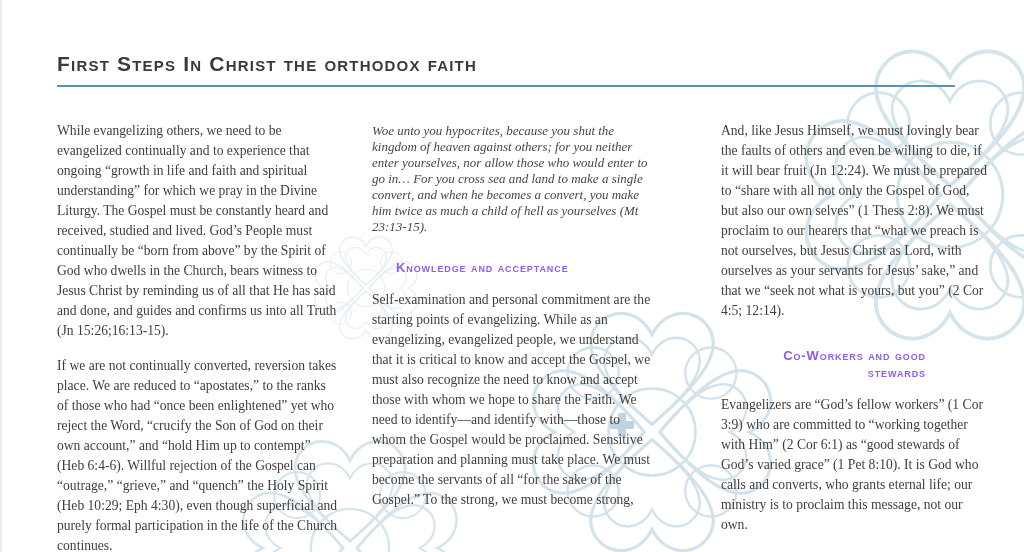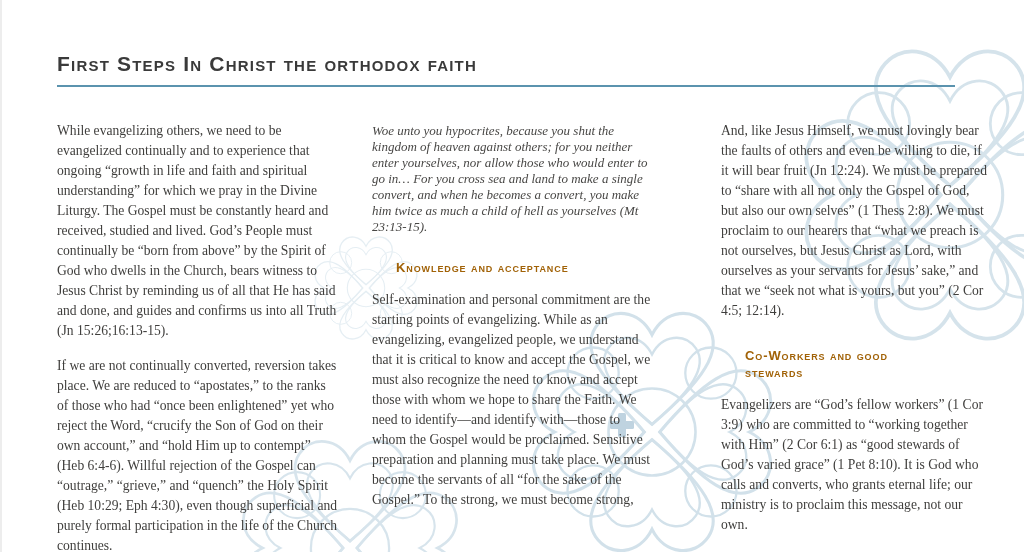--- a/index.html
+++ b/index.html
@@ -55,26 +55,26 @@
     font-size:13px;
     line-height:16px;
     color:#484745;
     margin:2px 0 16px 0;
   }
   .section-heading{
     font-family:"Liberation Sans","DejaVu Sans",sans-serif;
     font-variant:small-caps;
     font-size:13px;
     letter-spacing:0.9px;
-    color:#a16207;
+    color:#8b5cf6;
     margin:26px 0 14px 0;
     line-height:17px;
     padding-left:24px;
   }
-  .col-3 .section-heading{max-width:205px;}
+  .col-3 .section-heading{max-width:205px;text-align:right;}
   .col-2 .section-heading{margin-top:24px;}
 </style>
 </head>
 <body>
 
 <svg class="bg-svg" viewBox="0 0 1024 552" xmlns="http://www.w3.org/2000/svg" aria-hidden="true">
   <defs>
     <path id="heart" d="M0,0 C-40,-34 -56,-58 -44,-76 C-33,-92 -10,-90 0,-70 C10,-90 33,-92 44,-76 C56,-58 40,-34 0,0 Z" fill="none" stroke="currentColor" stroke-width="2.4"></path>
     <g id="petal">
       <use href="#heart" transform="translate(0,-6)"></use>

